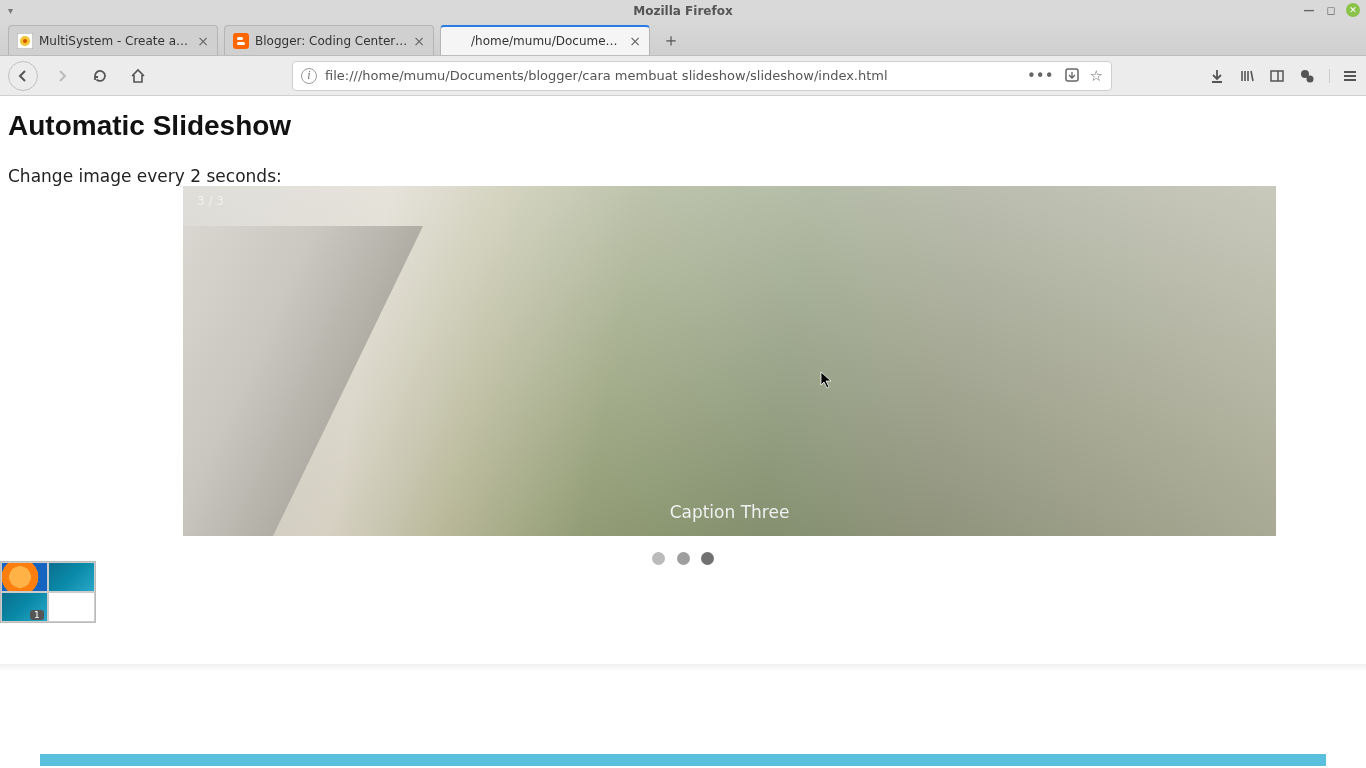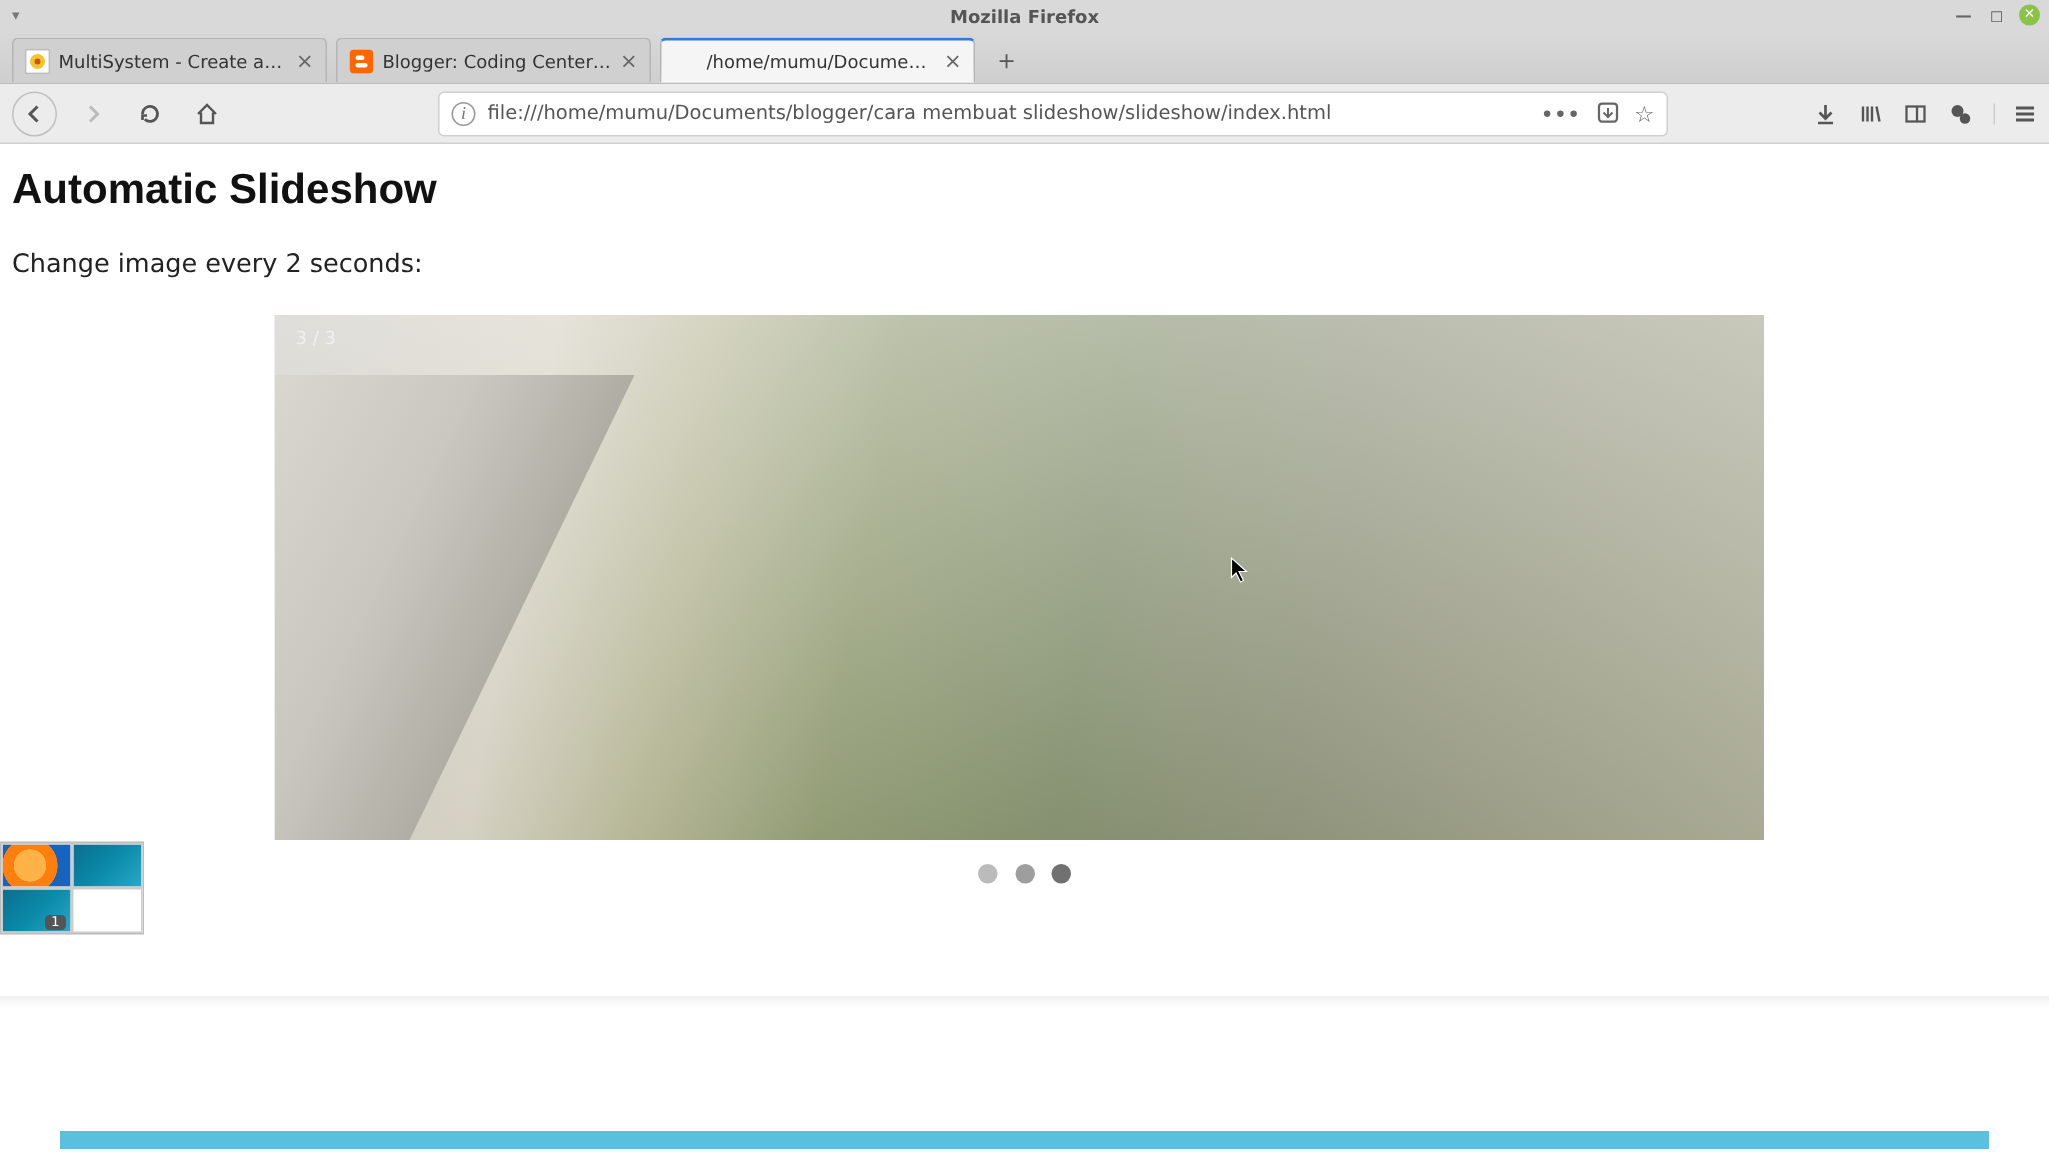--- a/index.html
+++ b/index.html
@@ -29,24 +29,24 @@
   .urlbar { flex: 0 0 820px; margin-left: 130px; height: 30px; background: #fff; border: 1px solid #cfcfcf; border-radius: 4px; display:flex; align-items:center; padding: 0 8px; font-size: 13px; color:#555; gap:8px; }
   .urlbar .lock { font-size: 12px; color:#777; border:1px solid #999; border-radius:50%; width:16px; height:16px; display:flex; align-items:center; justify-content:center; font-family:serif; font-style:italic; }
   .urlbar .addr { flex:1; white-space:nowrap; overflow:hidden; }
   .urlbar .actions { display:flex; gap:10px; color:#666; font-size:15px; }
   .toolbar-right { margin-left:auto; display:flex; gap:14px; align-items:center; color:#555; }
   .toolbar-right .icon { font-size:16px; }
 
   
   .content { padding: 14px 8px 0 8px; height: calc(768px - 22px - 34px - 40px); position:relative;border-radius:16px; }
   .content h2 { font-size: 28px; font-weight: bold; margin-bottom: 24px; font-family: Verdana, sans-serif; color:#111; }
-  .content p.sub { font-size: 17px; color:#222; margin-bottom: 24px; }
+  .content p.sub { font-size: 17px; color:#222; margin-bottom: 0; }
 
   .slideshow-container { width: 1000px; margin: 0 auto; position: relative; }
-  .slide { position: relative; width: 993px; height: 350px; overflow: hidden; }
+  .slide { position: relative; width: 1093px; height: 350px; overflow: hidden; }
   .slide-img { width:100%; height:100%; position:relative; }
   .slide-img::before { content:""; position:absolute; inset:0; background:
       linear-gradient(rgba(255,255,255,0.55),rgba(255,255,255,0.25)),
       linear-gradient(100deg, #b9b6ad 0%, #c7c1ae 18%, #a0a076 28%, #6d7b46 40%, #5b6b3f 55%, #6a6f4f 70%, #8c8d70 100%);
   }
   .slide-img::after { content:""; position:absolute; left:0; top:40px; width:300px; height:310px;
       background: linear-gradient(115deg, #d8d6cf 0%, #c7c5bd 30%, #a9a79e 55%, transparent 75%);
       clip-path: polygon(0 0, 80% 0, 30% 100%, 0 100%);
       opacity:0.9;
   }
@@ -189,20 +189,21 @@
 </div>
 
 <div class="content">
   <h2>Automatic Slideshow</h2>
   <p class="sub">Change image every 2 seconds:</p>
 
   <div class="slideshow-container">
     <div class="slide">
       <div class="slide-img"></div>
       <div class="numbertext">3 / 3</div>
+      <div class="caption">Caption Three</div>
     </div>
     <div class="dots">
       <span class="dot"></span>
       <span class="dot semi"></span>
       <span class="dot active"></span>
     </div>
   </div>
 
   <svg width="14" height="18" style="position:absolute; left:820px; top:275px;">
     <path d="M1 1 L1 14 L4 11 L7 17 L9 16 L6 10 L11 10 Z" fill="#000" stroke="#fff" stroke-width="0.8"></path>

